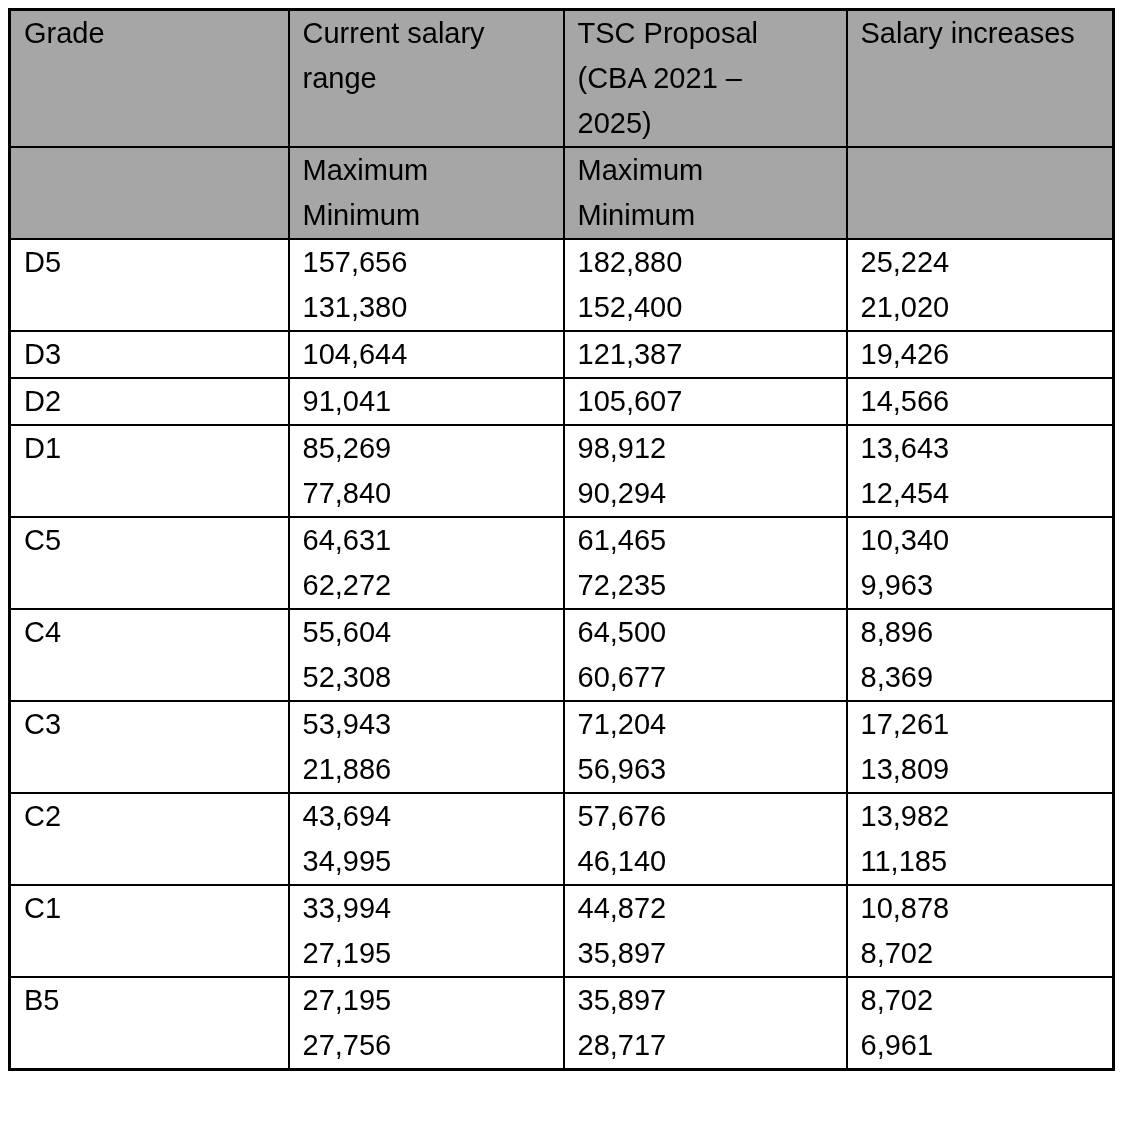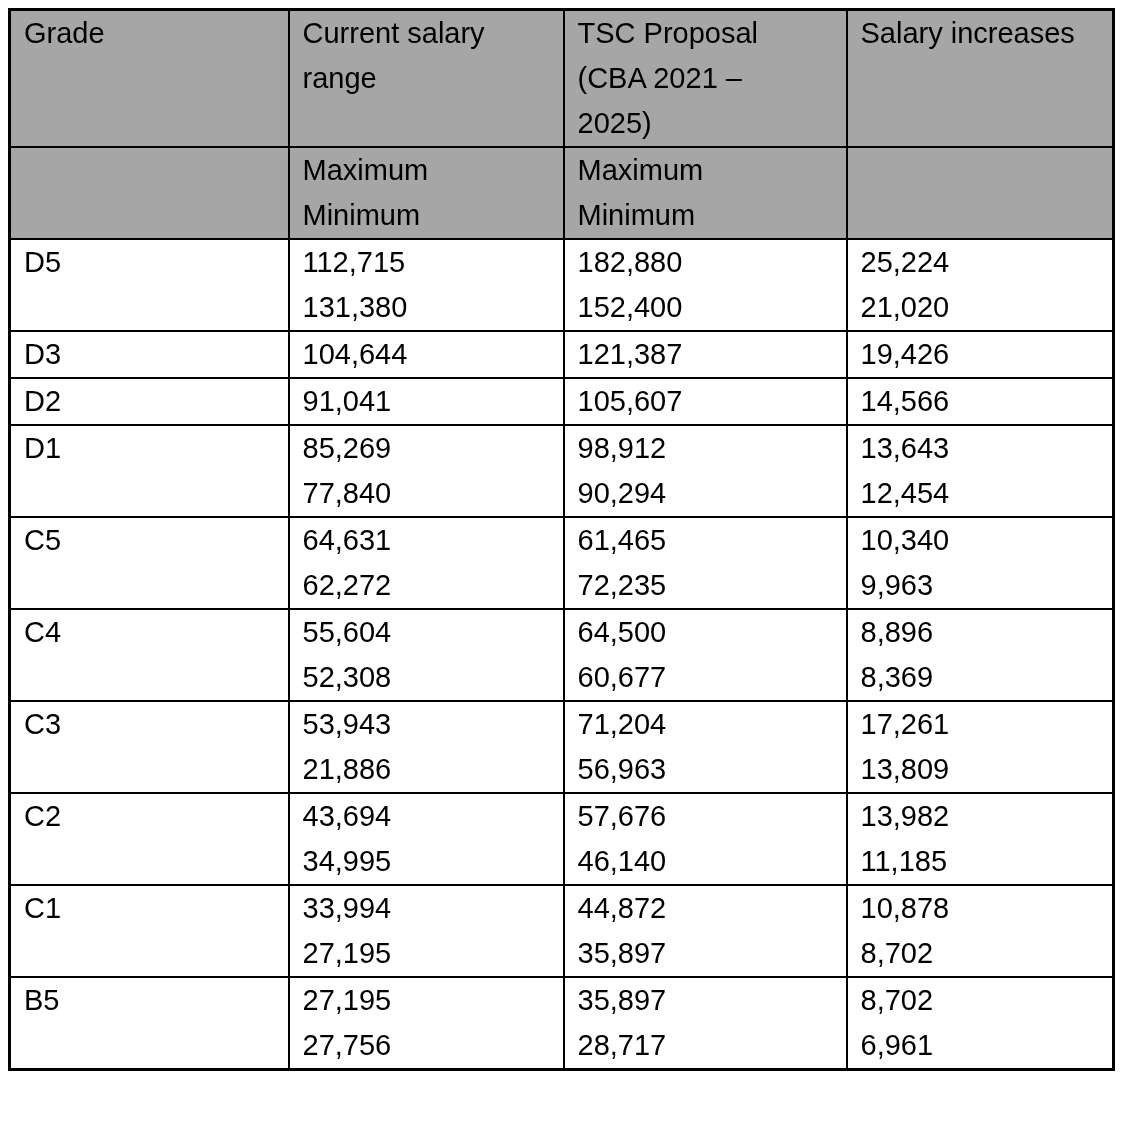--- a/index.html
+++ b/index.html
@@ -85,21 +85,21 @@
           </th>
           <th></th>
         </tr>
     </thead>
     <tbody>
         <tr>
           <td>
             <div class="line">D5</div>
           </td>
           <td>
-            <div class="line">112,715</div>
+            <div class="line">157,656</div>
             <div class="line">131,380</div>
           </td>
           <td>
             <div class="line">182,880</div>
             <div class="line">152,400</div>
           </td>
           <td>
             <div class="line">25,224</div>
             <div class="line">21,020</div>
           </td>

